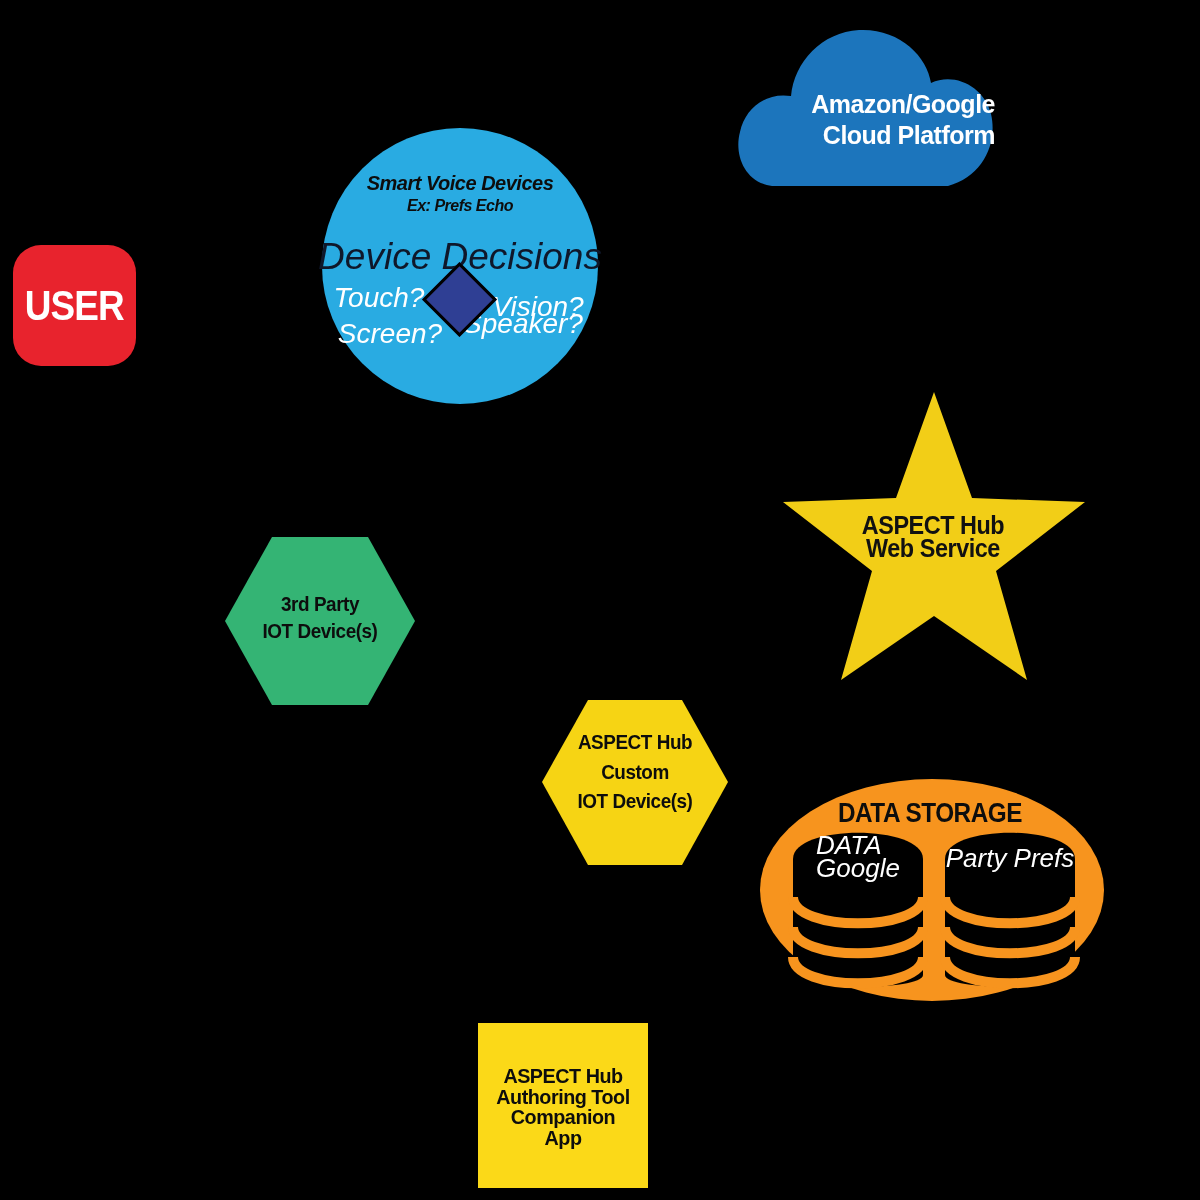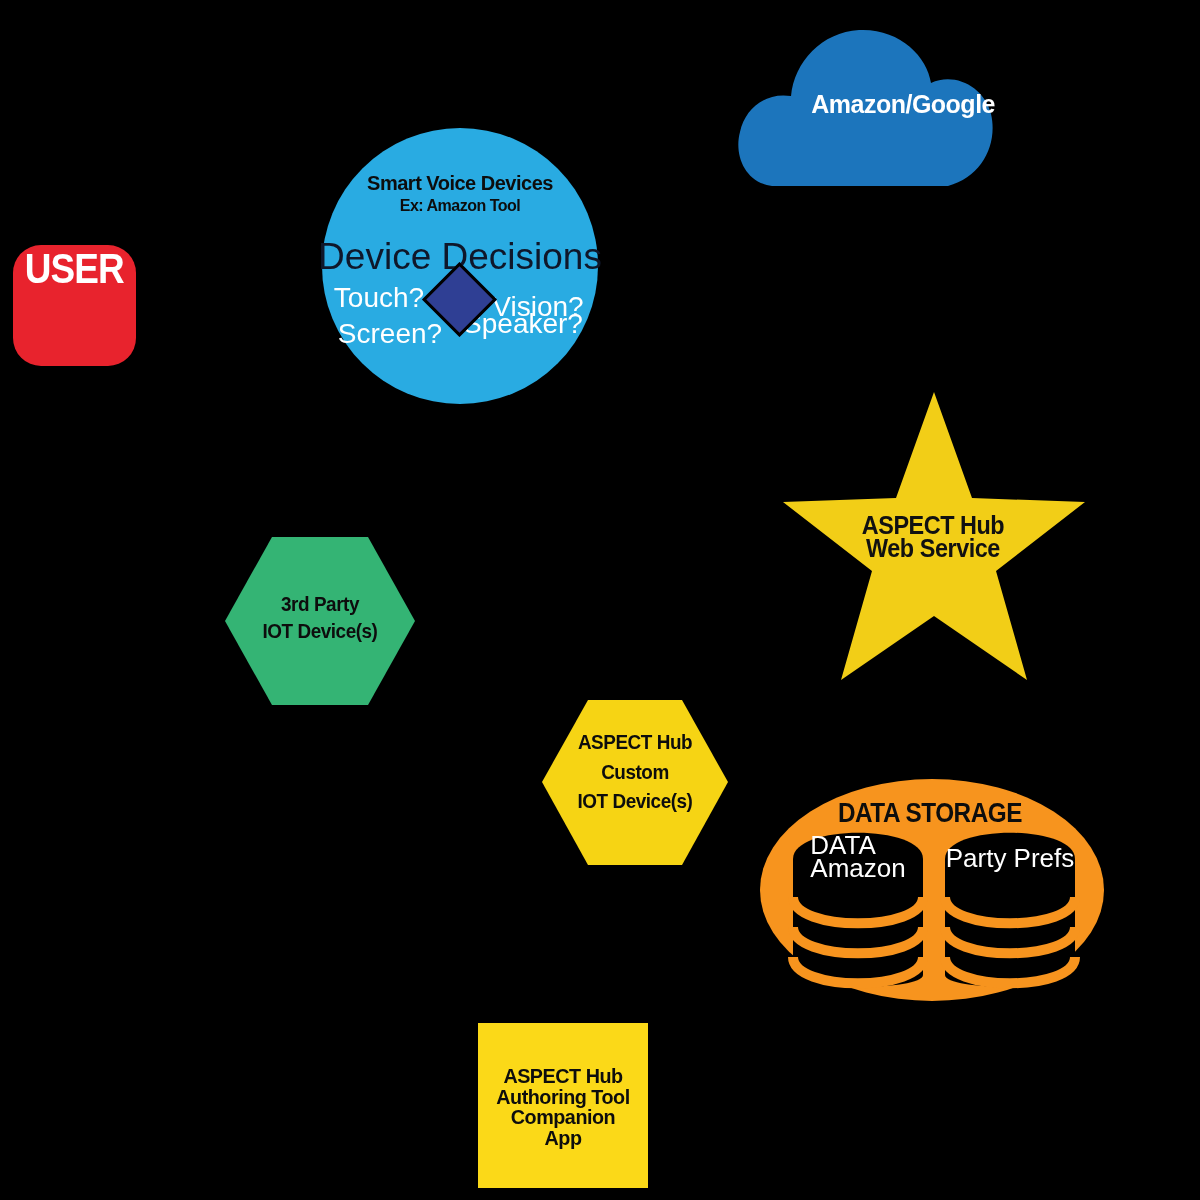--- a/index.html
+++ b/index.html
@@ -1,29 +1,29 @@
 <!DOCTYPE html>
 <html><head>
 <meta charset="utf-8">
 <style>
   html,body{margin:0;padding:0;background:#000;}
   .canvas{
     position:relative;width:1200px;height:1200px;background:#000;overflow:hidden;
     font-family:"Liberation Sans",sans-serif;
   }
   .abs{position:absolute;}
-  .ctr{transform:translateX(-50%);}
+  .ctr{transform:translateX(-50%);font-style:italic;}
   .bold-cond{font-weight:bold;letter-spacing:-0.5px;}
   .cond{transform:translateX(-50%) scaleX(0.9);transform-origin:center;}
   .txt{white-space:nowrap;text-align:center;}
 
   
   .user-card{
     left:13px;top:245px;width:123px;height:121px;border-radius:28px;
-    background:#E8232D;display:flex;justify-content:center;
+    background:#E8232D;display:flex;align-items:center;justify-content:center;
   }
   .user-card span{
     color:#fff;font-weight:bold;font-size:42px;letter-spacing:-1px;
     transform:scaleX(0.88);
   }
 
   
   .voice-circle{
     left:322px;top:128px;width:276px;height:276px;border-radius:50%;
     background:#29ABE2;
@@ -83,41 +83,42 @@
 <body>
 
 <div class="canvas">
 
   <div class="abs user-card">
     <span>USER</span>
   </div>
 
   <div class="abs voice-circle">
     <div class="abs txt ctr bold-cond voice-title">Smart Voice Devices</div>
-    <div class="abs txt ctr bold-cond voice-sub">Ex: Amazon Tool</div>
+    <div class="abs txt ctr bold-cond voice-sub">Ex: Prefs Echo</div>
     <div class="abs txt ctr voice-center">Device Decisions</div>
     <div class="abs txt ctr q q-tl">Touch?</div>
     <div class="abs txt ctr q q-tr">Vision?</div>
     <div class="abs txt ctr q q-bl">Screen?</div>
     <div class="abs txt ctr q q-br">Speaker?</div>
   </div>
   <div class="abs diamond"></div>
 
   <svg class="abs cloud-svg" width="280" height="180" viewBox="0 0 280 180">
     <path fill="#1C75BC" d="M 42 166
          C 14 162, 4 134, 10 112
          C 15 88, 36 72, 61 76
          C 64 42, 92 12, 129 10
          C 169 8, 197 36, 201 63
          C 224 52, 254 66, 261 94
          C 268 124, 252 157, 218 166
          Z"></path>
   </svg>
   <div class="abs cloud-text">
     <div>Amazon/Google</div>
+    <div>Cloud Platform</div>
   </div>
 
   <svg class="abs star-svg" width="330" height="305" viewBox="0 0 330 305">
     <polygon fill="#F2CE17" points="164,7 202,113 315,117 226,186 257,295 164,231 71,295 102,186 13,117 126,113"></polygon>
   </svg>
   <div class="abs txt cond bold-cond star-l1">ASPECT Hub</div>
   <div class="abs txt cond bold-cond star-l2">Web Service</div>
 
   <svg class="abs hex-green-svg" width="190" height="168" viewBox="0 0 190 168">
     <polygon fill="#34B474" points="0,84 47,0 143,0 190,84 143,168 47,168"></polygon>
@@ -145,21 +146,21 @@
     <g>
       <path fill="#000" d="M 185 80 C 185 45, 315 45, 315 80 L 315 196 C 315 212, 185 212, 185 196 Z"></path>
       <path fill="none" stroke="#F7941E" stroke-width="10" d="M 185 118 C 185 153, 315 153, 315 118"></path>
       <path fill="none" stroke="#F7941E" stroke-width="10" d="M 185 148 C 185 183, 315 183, 315 148"></path>
       <path fill="none" stroke="#F7941E" stroke-width="10" d="M 185 178 C 185 213, 315 213, 315 178"></path>
     </g>
   </svg>
   <div class="abs txt cond bold-cond storage-title">DATA STORAGE</div>
   <div class="abs ctr cyl-text cyl-left">
     <div>DATA</div>
-    <div>Amazon</div>
+    <div>Google</div>
   </div>
   <div class="abs ctr cyl-text cyl-right">
     <div>Party Prefs</div>
   </div>
 
   <div class="abs auth-square">
     <div class="auth-text">
       <div>ASPECT Hub</div>
       <div>Authoring Tool</div>
       <div>Companion</div>

